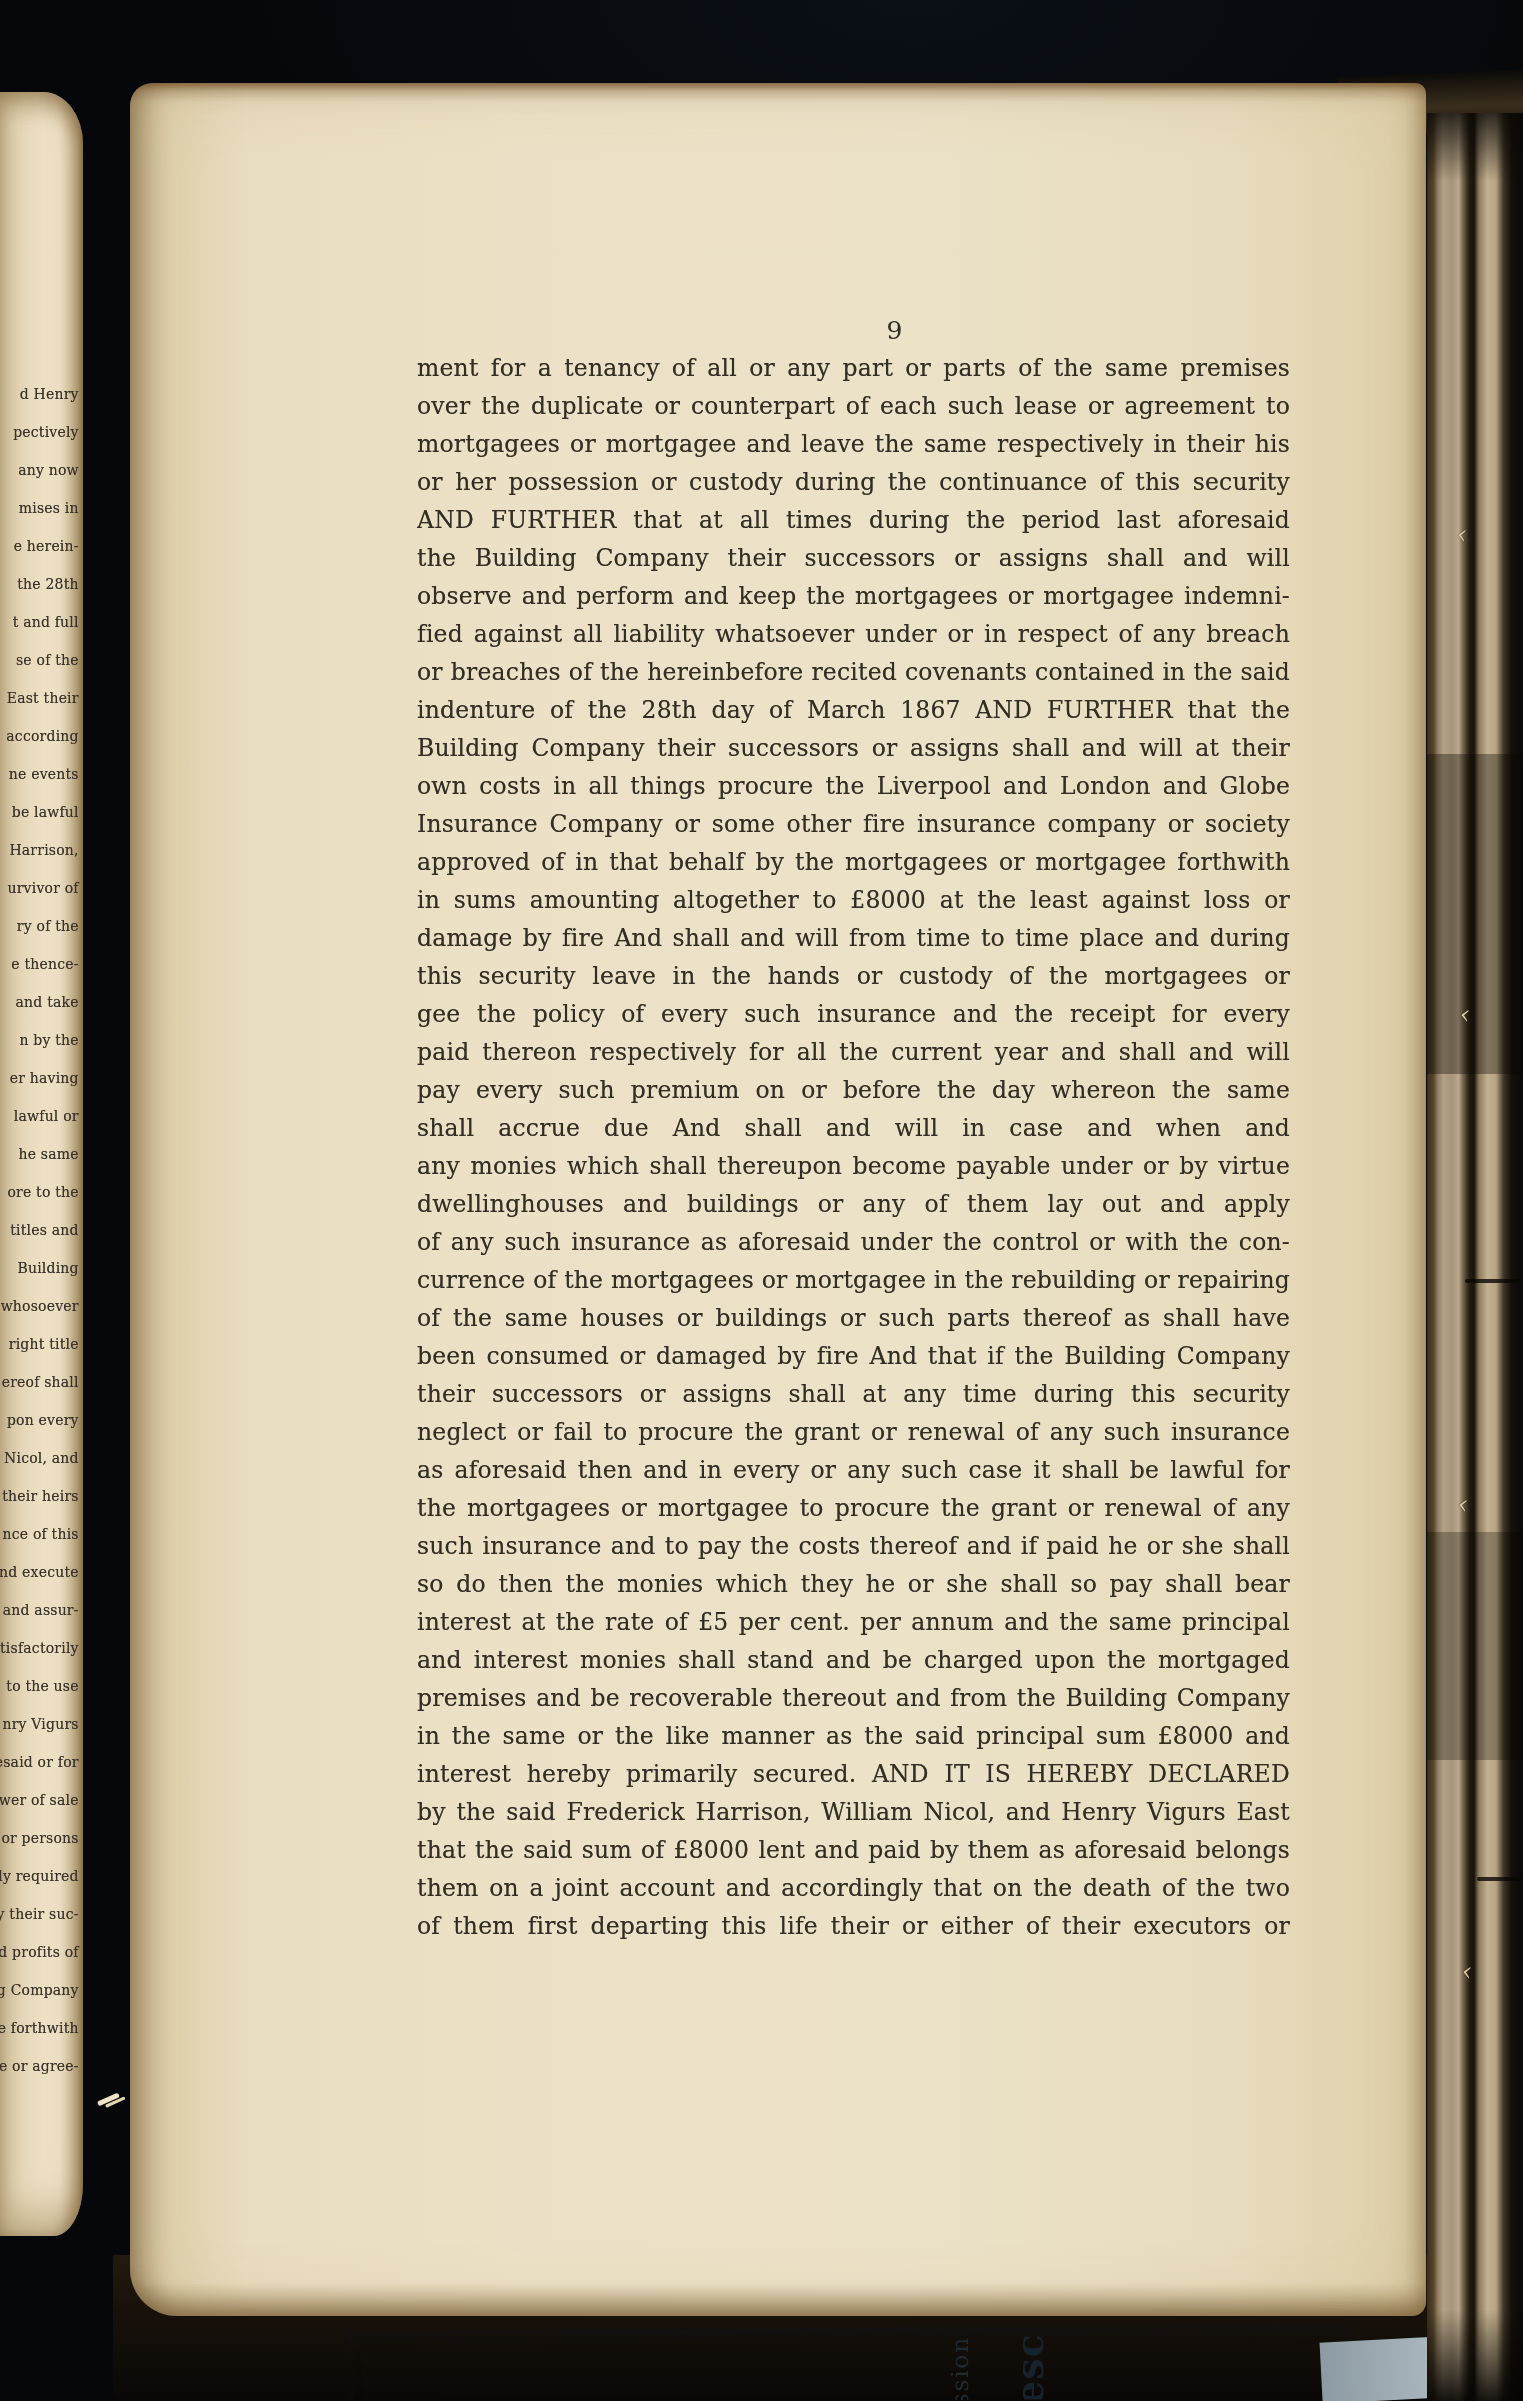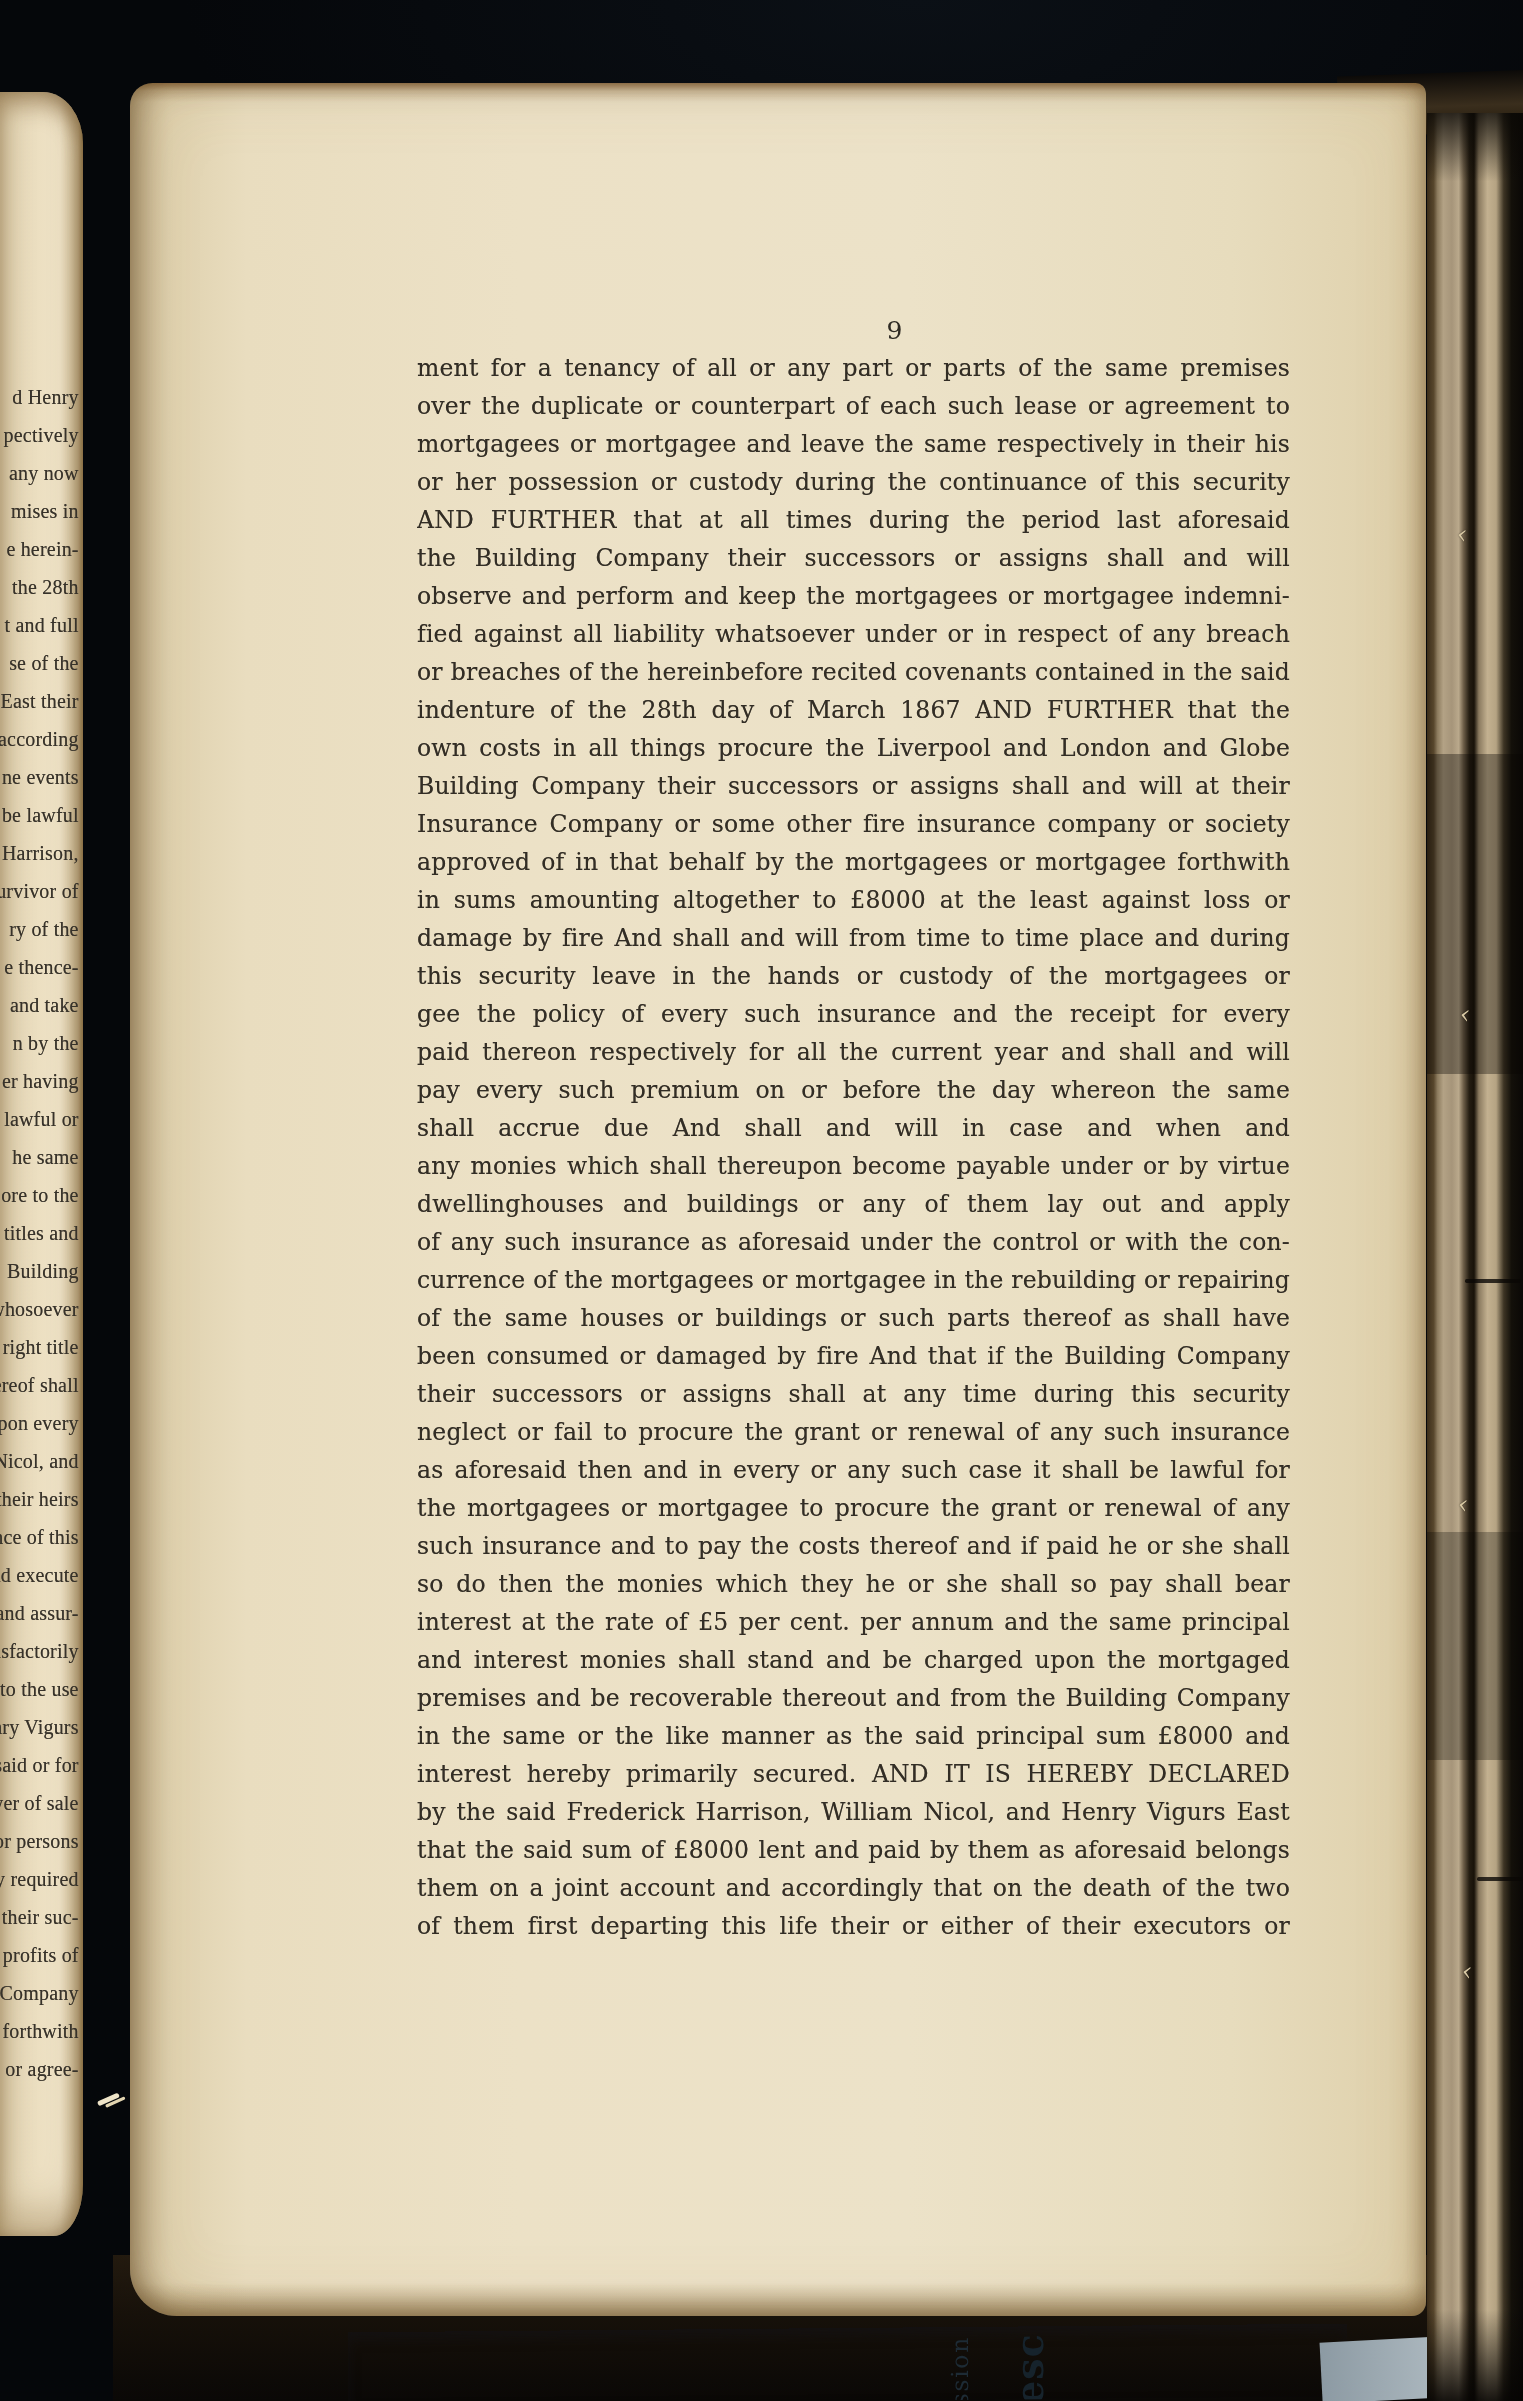--- a/index.html
+++ b/index.html
@@ -65,23 +65,22 @@
     position:absolute;left:0;top:92px;width:83px;height:2144px;
     background:linear-gradient(90deg,#e3d6b6 0%,#ecdfc1 45%,#eee2c6 72%,#d9c9a6 94%,#b19c72 100%);
     border-radius:0 40px 29.5px 0 / 0 52px 52px 0;
     box-shadow:inset -7px 0 14px rgba(95,65,25,.35), inset 0 -26px 35px rgba(120,85,35,.3), inset 0 15.6px 21px rgba(110,75,30,.4);
     overflow:hidden;
   }
   .left-frags{position:absolute;left:0;top:290px;width:100%;}
   .lfrag{position:relative;height:38px;}
   .lfrag span{
     position:absolute;right:4.3px;top:3.5px;white-space:nowrap;
-    font-size:20px;color:#37322a;letter-spacing:0.2px;
+    font-size:14px;color:#37322a;letter-spacing:0.2px;
     text-shadow:0 0 0.4px rgba(55,50,40,.6);
-    font-family:Liberation Serif, serif;
   }
 
   
   .main-page{
     position:absolute;left:130px;top:83px;width:1296px;height:2233px;
     background:
       linear-gradient(180deg,rgba(115,70,22,.6) 0%,rgba(115,70,22,.18) 7.8px,rgba(115,70,22,0) 19px),
       linear-gradient(0deg,rgba(150,120,70,.45) 0%,rgba(150,120,70,0) 33px),
       linear-gradient(90deg,#cfbd97 0%,#dfd1ae 3%,#e9ddbf 9%,#ece1c6 30%,#ece2c8 60%,#e7dcbd 85%,#e0d2ae 97%,#d4c29a 100%),
       #e9dec2;
@@ -284,22 +283,22 @@
       <div class="tline">ment for a tenancy of all or any part or parts of the same premises hand</div>
         <div class="tline">over the duplicate or counterpart of each such lease or agreement to the</div>
         <div class="tline">mortgagees or mortgagee and leave the same respectively in their his</div>
         <div class="tline">or her possession or custody during the continuance of this security</div>
         <div class="tline">AND FURTHER that at all times during the period last aforesaid</div>
         <div class="tline">the Building Company their successors or assigns shall and will</div>
         <div class="tline">observe and perform and keep the mortgagees or mortgagee indemni-</div>
         <div class="tline">fied against all liability whatsoever under or in respect of any breach</div>
         <div class="tline">or breaches of the hereinbefore recited covenants contained in the said</div>
         <div class="tline">indenture of the 28th day of March 1867 AND FURTHER that the</div>
+        <div class="tline">Building Company their successors or assigns shall and will at their</div>
         <div class="tline">own costs in all things procure the Liverpool and London and Globe</div>
-        <div class="tline">Building Company their successors or assigns shall and will at their</div>
         <div class="tline">Insurance Company or some other fire insurance company or society</div>
         <div class="tline">approved of in that behalf by the mortgagees or mortgagee forthwith</div>
         <div class="tline">in sums amounting altogether to £8000 at the least against loss or</div>
         <div class="tline">damage by fire And shall and will from time to time place and during</div>
         <div class="tline">this security leave in the hands or custody of the mortgagees or mortga-</div>
         <div class="tline">gee the policy of every such insurance and the receipt for every premium</div>
         <div class="tline">paid thereon respectively for all the current year and shall and will</div>
         <div class="tline">pay every such premium on or before the day whereon the same</div>
         <div class="tline">shall accrue due And shall and will in case and when and</div>
         <div class="tline">any monies which shall thereupon become payable under or by virtue</div>

